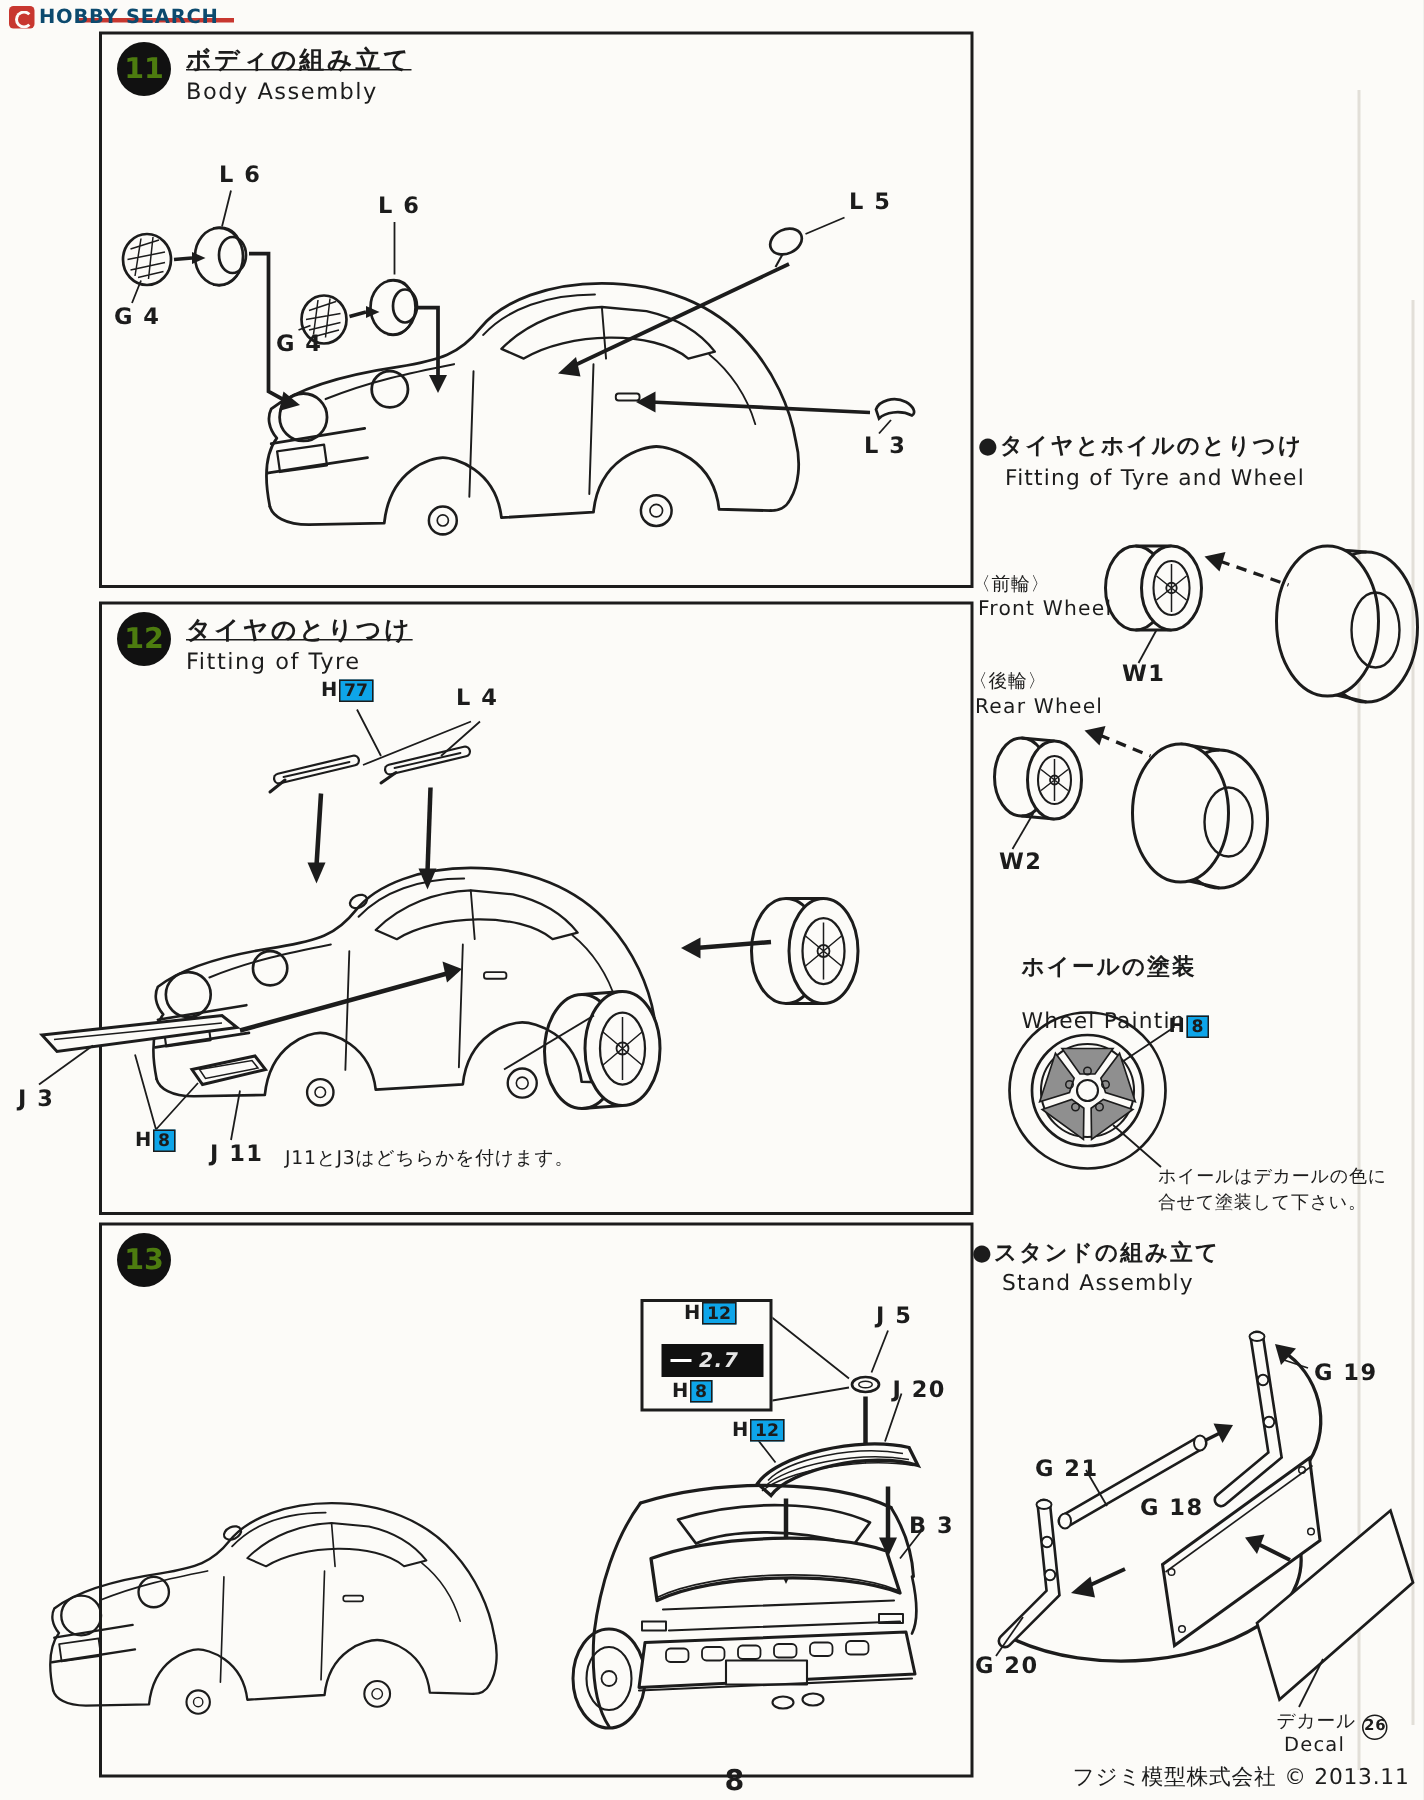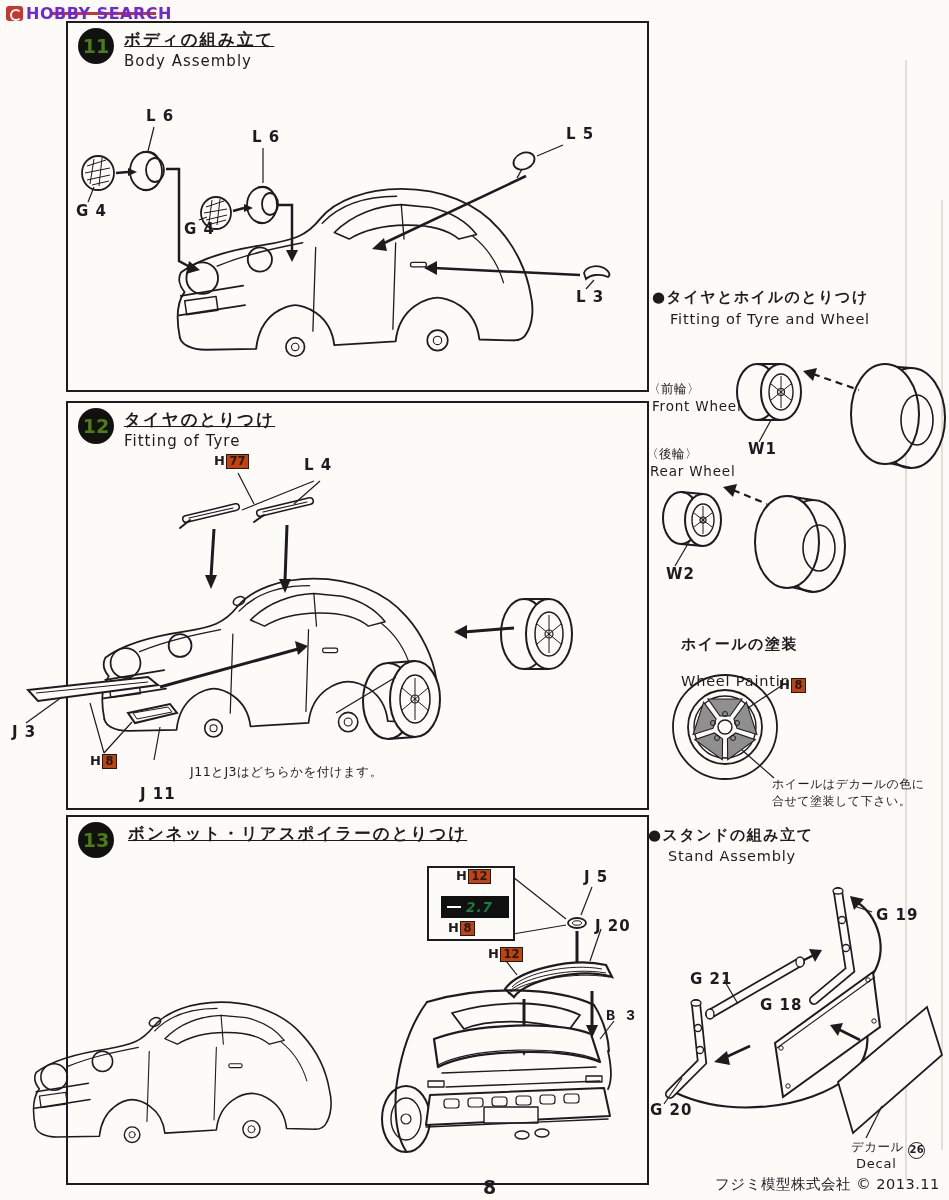--- a/index.html
+++ b/index.html
@@ -6,39 +6,39 @@
   html,body { background:#e9e7e3; }
   .page {
     position:relative; width:949px; height:1200px; margin:0 auto;
     background:#fcfbf8; color:#1c1c1c; overflow:hidden;
     font-family:"DejaVu Sans","Liberation Sans",sans-serif;
   }
   .frame { position:absolute; border:2.5px solid #1c1c1c; z-index:1; background:transparent; }
   svg.art { position:absolute; z-index:2; overflow:visible; }
   .lbl { position:absolute; z-index:3; font-size:15px; font-weight:bold; letter-spacing:1px; white-space:nowrap; }
   .pl { position:absolute; z-index:3; font-size:13px; font-weight:bold; white-space:nowrap; }
-  .pl .bx { display:inline-block; border:1.6px solid #1c1c1c; padding:0 2.5px; font-size:11.5px; line-height:13px; margin-left:1px; background:#c2410c; }
+  .pl .bx { display:inline-block; border:1.6px solid #1c1c1c; padding:0 2.5px; font-size:11.5px; line-height:13px; margin-left:1px; background:#0ea5e9; }
   .jp-t { position:absolute; z-index:3; font-size:15px; font-weight:bold; letter-spacing:1.5px; white-space:nowrap; }
   .en-t { position:absolute; z-index:3; font-size:14.5px; letter-spacing:0.8px; white-space:nowrap; }
   .sm { position:absolute; z-index:3; font-size:12px; letter-spacing:0.5px; white-space:nowrap; }
   .snum {
     position:absolute; z-index:3; width:36px; height:36px; border-radius:50%;
     background:#111; color:#4d7c0f; font-weight:bold; font-size:19px;
     display:flex; align-items:center; justify-content:center;
   }
   .step-jp { position:absolute; z-index:3; font-size:16.5px; font-weight:bold; letter-spacing:2px; white-space:nowrap;text-decoration:underline; }
   .step-en { position:absolute; z-index:3; font-size:15px; letter-spacing:1px; white-space:nowrap; }
   .wm { position:absolute; left:6px; top:4px; z-index:4; display:flex; align-items:center; }
   .wm-icon { width:17px; height:15px; background:#c8372f; border-radius:3px; margin-right:3px; position:relative; }
   .wm-icon::after { content:""; position:absolute; left:4px; top:3px; width:8px; height:8px;
     border:2px solid #fcfbf8; border-radius:50%; border-right-color:transparent; }
-  .wm-text { color:#6d28d9; font-size:16px; font-weight:bold; letter-spacing:0.5px; }
+  .wm-text { color:#0c4a6e; font-size:13px; font-weight:bold; letter-spacing:0.5px; }
   .wm-line { position:absolute; left:52px; top:12px; width:104px; height:2.5px; background:#c8372f; }
   .badge-box { position:absolute; z-index:3; border:2px solid #1c1c1c; background:#fcfbf8; }
-  .badge { position:absolute; z-index:4; background:#101010; color:#15803d; display:flex; align-items:center; padding:11px 6px; }
+  .badge { position:absolute; z-index:4; background:#101010; color:#e5e5e5; display:flex; align-items:center; padding:11px 6px; }
   .badge .bar { display:inline-block; width:14px; height:2.5px; background:#fff; margin-right:5px; }
   .badge .btxt { font-size:13.5px; font-weight:bold; font-style:italic; letter-spacing:1px; }
   .circ { display:inline-block; width:17px; height:17px; border:1.5px solid #1c1c1c; border-radius:50%;
     font-size:10px; line-height:14.5px; text-align:center; font-weight:bold; vertical-align:-2px; }
   .pgnum { position:absolute; z-index:3; font-size:19px; font-weight:bold; }
   .copy { position:absolute; z-index:3; font-size:14.5px; letter-spacing:0.5px; white-space:nowrap; }
   .streak { position:absolute; z-index:0; width:2px; background:#e2dfd8; }
 </style>
 </head>
 <body>
@@ -205,26 +205,25 @@
     <path d="M104 352 L90 302 M104 352 L132 321" fill="none" stroke="#1c1c1c" stroke-width="1.2"></path>
 
     <line x1="160" y1="286" x2="298" y2="248" stroke="#1c1c1c" stroke-width="3"></line>
     <polygon points="308,245 295,240 298,254" fill="#1c1c1c"></polygon>
   </svg>
 
   <div class="pl" style="left:214px; top:453px;"><span>H</span><span class="bx">77</span></div>
   <div class="lbl" style="left:304px; top:456px;">L 4</div>
   <div class="lbl" style="left:12px; top:723px;">J 3</div>
   <div class="pl" style="left:90px; top:753px;"><span>H</span><span class="bx">8</span></div>
-  <div class="lbl" style="left:140px; top:785px;">J 11</div>
+  <div class="lbl" style="left:140px; top:760px;">J 11</div>
   <div class="sm" style="left:190px; top:764px; font-size:12.5px;">J11とJ3はどちらかを付けます。</div>
 
   <div class="frame" style="left:66px; top:815px; width:583px; height:370px;"></div>
   <div class="snum" style="left:78px; top:822px;">13</div>
-  <div class="step-jp" style="left:128px; top:823px;">ボンネット・リアスポイラーのとりつけ</div>
 
   <svg class="art" style="left:0px; top:815px;" width="660" height="385" viewBox="0 0 660 385">
 
     <path d="M513 62 L566 104 M513 119 L566 110" fill="none" stroke="#1c1c1c" stroke-width="1.2"></path>
 
     <ellipse cx="577" cy="108" rx="9" ry="5" fill="#fcfbf8" stroke="#1c1c1c" stroke-width="1.8"></ellipse>
     <ellipse cx="577" cy="108" rx="4.5" ry="2.2" fill="none" stroke="#1c1c1c" stroke-width="1"></ellipse>
     <path d="M592 72 L581 100" fill="none" stroke="#1c1c1c" stroke-width="1.2"></path>
     <line x1="577" y1="116" x2="577" y2="150" stroke="#1c1c1c" stroke-width="3"></line>
     <polygon points="571,148 577,161 583,148" fill="#1c1c1c"></polygon>
@@ -272,21 +271,21 @@
   <div class="badge-box" style="left:427px; top:866px; width:88px; height:75px;"></div>
   <div class="badge" style="left:441px; top:896px; width:68px; height:20px;">
     <span class="bar"></span>
     <span class="btxt">2.7</span>
   </div>
   <div class="pl" style="left:456px; top:868px;"><span>H</span><span class="bx">12</span></div>
   <div class="pl" style="left:448px; top:920px;"><span>H</span><span class="bx">8</span></div>
   <div class="lbl" style="left:584px; top:868px;">J 5</div>
   <div class="lbl" style="left:595px; top:917px;">J 20</div>
   <div class="pl" style="left:488px; top:946px;"><span>H</span><span class="bx">12</span></div>
-  <div class="lbl" style="left:606px; top:1008px;font-family:Liberation Mono, monospace;">B 3</div>
+  <div class="lbl" style="left:606px; top:1008px;">B 3</div>
 
   <div class="jp-t" style="left:652px; top:288px;">●タイヤとホイルのとりつけ</div>
   <div class="en-t" style="left:670px; top:311px;">Fitting of Tyre and Wheel</div>
   <div class="sm" style="left:648px; top:381px; font-size:12.5px;">〈前輪〉</div>
   <div class="en-t" style="left:652px; top:398px; font-size:13.5px;">Front Wheel</div>
   <div class="lbl" style="left:748px; top:440px;">W1</div>
   <div class="sm" style="left:646px; top:446px; font-size:12.5px;">〈後輪〉</div>
   <div class="en-t" style="left:650px; top:463px; font-size:13.5px;">Rear Wheel</div>
   <div class="lbl" style="left:666px; top:565px;">W2</div>
 

